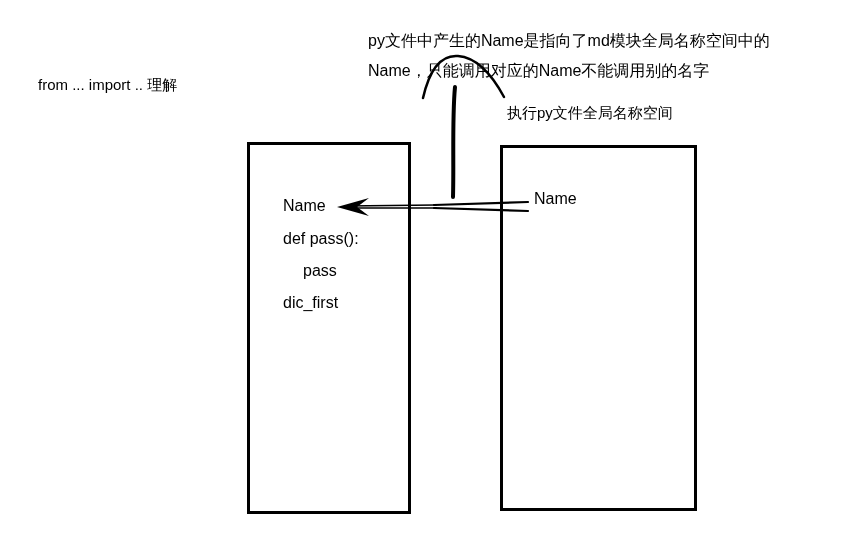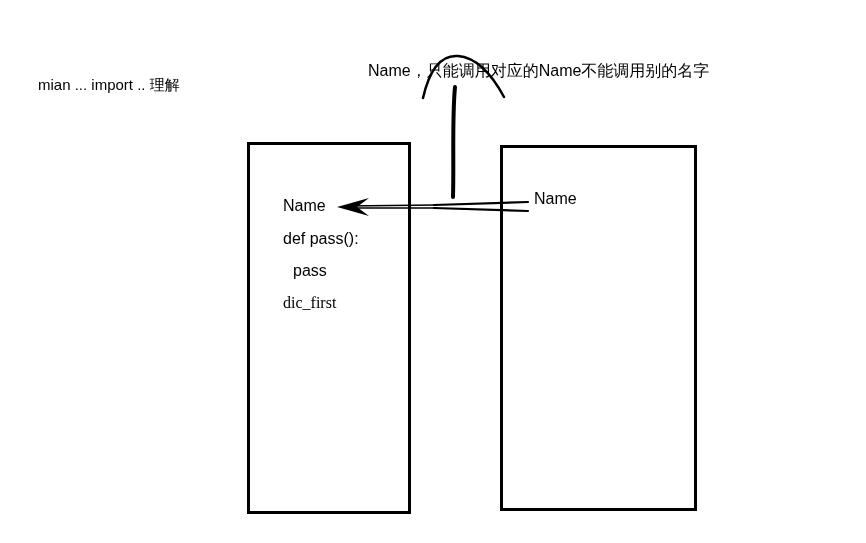--- a/index.html
+++ b/index.html
@@ -38,31 +38,33 @@
     width: 866px;
     height: 543px;
     pointer-events: none;
   }
 </style>
 </head>
 <body>
 
 <div class="canvas">
 
-  <div class="label" style="left:38px; top:76px; font-size:15px;">mian ... import  ..  理解</div>
+  <div class="label" style="left:38px; top:76px; font-size:15px;">from ... import  ..  理解</div>
 
+  <div class="label" style="left:368px; top:31px; font-size:16px;">py文件中产生的Name是指向了md模块全局名称空间中的</div>
   <div class="label" style="left:368px; top:61px; font-size:16px;">Name，只能调用对应的Name不能调用别的名字</div>
 
+  <div class="label" style="left:507px; top:104px; font-size:15px;">执行py文件全局名称空间</div>
 
   <div class="box" style="left:247px; top:142px; width:164px; height:372px;"></div>
 
   <div class="label" style="left:283px; top:197px; font-size:16px;">Name</div>
   <div class="label" style="left:283px; top:230px; font-size:16px;">def  pass():</div>
-  <div class="label" style="left:293px; top:262px; font-size:16px;">pass</div>
-  <div class="label" style="left:283px; top:294px; font-size:16px;font-family:Liberation Serif, serif;">dic_first</div>
+  <div class="label" style="left:303px; top:262px; font-size:16px;">pass</div>
+  <div class="label" style="left:283px; top:294px; font-size:16px;">dic_first</div>
 
   <div class="box" style="left:500px; top:145px; width:197px; height:366px;"></div>
 
   <div class="label" style="left:534px; top:190px; font-size:16px;">Name</div>
 
   <svg class="connector-layer" viewBox="0 0 866 543" xmlns="http://www.w3.org/2000/svg">
 
     <g>
       <path d="M423,98 Q433,54 458,56 Q483,58 504,97" fill="none" stroke="#000000" stroke-width="2.5" stroke-linecap="round"></path>
     </g>

